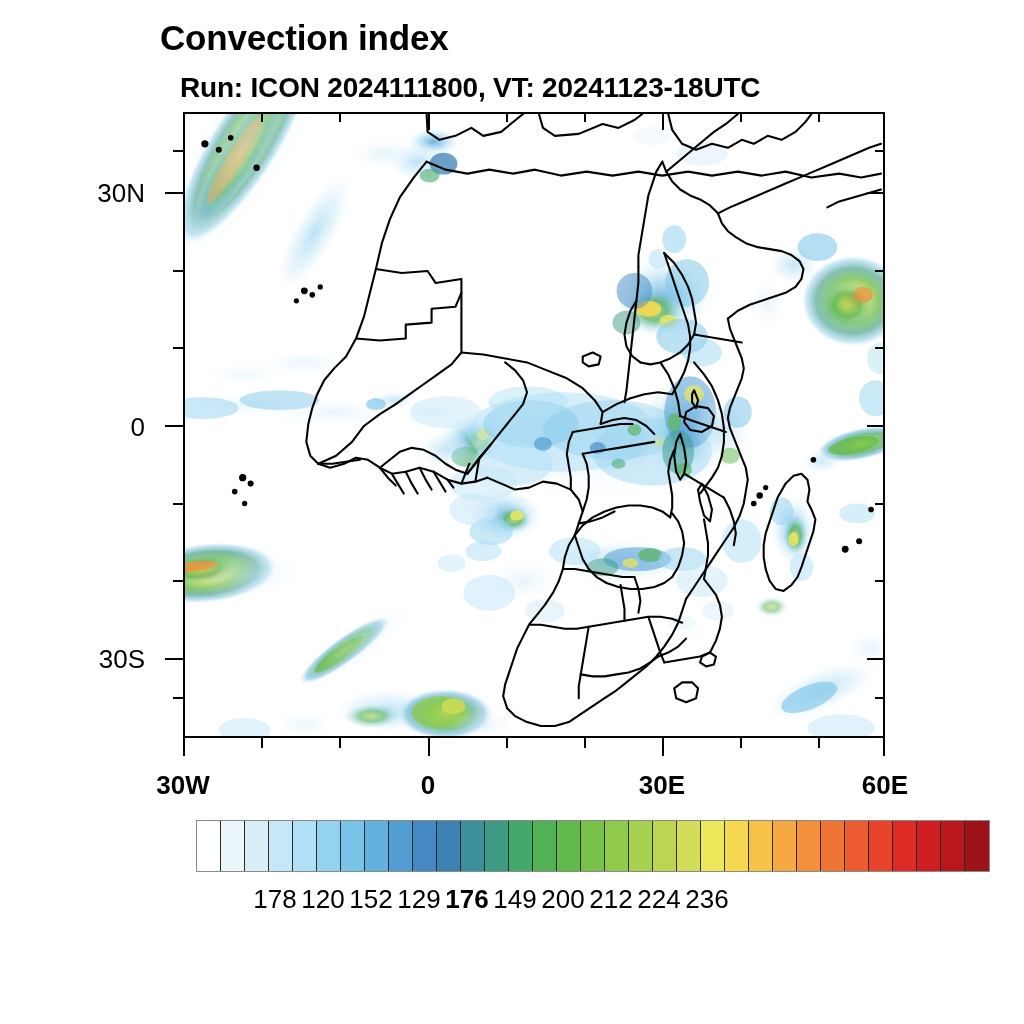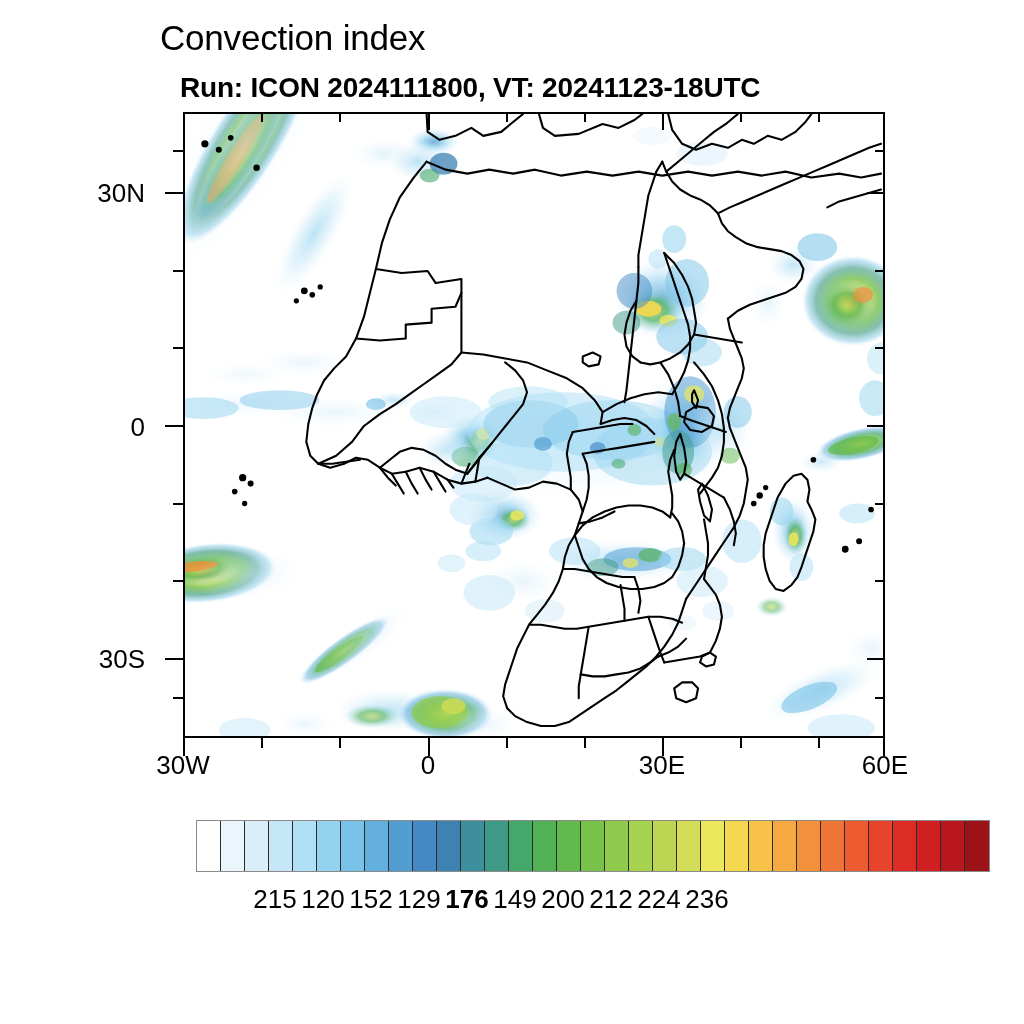--- a/index.html
+++ b/index.html
@@ -1,20 +1,20 @@
 <!DOCTYPE html>
 <html><head>
 <meta charset="utf-8">
 <style>
   html,body{margin:0;padding:0;background:#ffffff;}
   body{width:1024px;height:1024px;position:relative;overflow:hidden;
        font-family:"Liberation Sans",sans-serif;color:#000;}
 
   
-  #title-main{position:absolute;left:160px;top:18px;font-size:35px;font-weight:normal;
+  #title-main{position:absolute;left:160px;top:18px;font-size:35px;font-weight:bold;
               letter-spacing:-0.2px;white-space:nowrap;}
   #title-sub{position:absolute;left:180px;top:72px;font-size:28px;font-weight:bold;
              letter-spacing:-0.2px;white-space:nowrap;}
 
   
   #plot{position:absolute;left:183px;top:112px;width:702px;height:626px;
         border:2px solid #000;box-sizing:border-box;background:#fff;overflow:hidden;}
   #map-svg{position:absolute;left:0;top:0;width:100%;height:100%;display:block;}
 
   
@@ -23,22 +23,22 @@
   .tk-left-min{width:10px;height:2px;left:173px;}
   .tk-bot-maj{height:18px;width:2px;top:738px;}
   .tk-bot-min{height:10px;width:2px;top:738px;}
   .tk-top-maj{height:18px;width:2px;top:112px;}
   .tk-top-min{height:10px;width:2px;top:112px;}
   .tk-right-maj{width:18px;height:2px;left:867px;}
   .tk-right-min{width:10px;height:2px;left:875px;}
 
   .ylab{position:absolute;font-size:26px;font-weight:normal;text-align:right;
         width:120px;left:25px;white-space:nowrap;}
-  .xlab{position:absolute;font-size:26px;font-weight:normal;text-align:center;
-        width:140px;top:750px;white-space:nowrap;}
+  .xlab{position:absolute;font-size:26px;font-weight:bold;text-align:center;
+        width:140px;top:770px;white-space:nowrap;}
 
   
   #cbar-wrap{position:absolute;left:196px;top:820px;height:50px;}
   #cbar{display:flex;height:50px;border:1px solid #8a8a8a;box-sizing:content-box;}
   .cb-cell{width:24px;height:50px;border-right:1px solid #2b2b2b;box-sizing:border-box;}
   .cb-cell:last-child{border-right:none;}
   .cb-lab{position:absolute;font-size:26px;text-align:center;width:80px;top:884px;
           white-space:nowrap;}
 </style>
 </head>
@@ -487,21 +487,21 @@
       <div class="cb-cell" style="background: rgb(239, 117, 54); width: 24px;"></div>
       <div class="cb-cell" style="background: rgb(236, 92, 48); width: 24px;"></div>
       <div class="cb-cell" style="background: rgb(232, 67, 43); width: 24px;"></div>
       <div class="cb-cell" style="background: rgb(221, 43, 38); width: 24px;"></div>
       <div class="cb-cell" style="background: rgb(207, 31, 34); width: 24px;"></div>
       <div class="cb-cell" style="background: rgb(184, 23, 29); width: 24px;"></div>
       <div class="cb-cell" style="background: rgb(157, 18, 22); width: 24px;"></div>
     </div>
 </div>
 <div id="cbar-labels">
-    <div class="cb-lab" style="left: 235px;">215</div>
+    <div class="cb-lab" style="left: 235px;">178</div>
     <div class="cb-lab" style="left: 283px;">120</div>
     <div class="cb-lab" style="left: 331px;">152</div>
     <div class="cb-lab" style="left: 379px;">129</div>
     <div class="cb-lab" style="left: 427px; font-weight: bold;">176</div>
     <div class="cb-lab" style="left: 475px;">149</div>
     <div class="cb-lab" style="left: 523px;">200</div>
     <div class="cb-lab" style="left: 571px;">212</div>
     <div class="cb-lab" style="left: 619px;">224</div>
     <div class="cb-lab" style="left: 667px;">236</div>
   </div>

